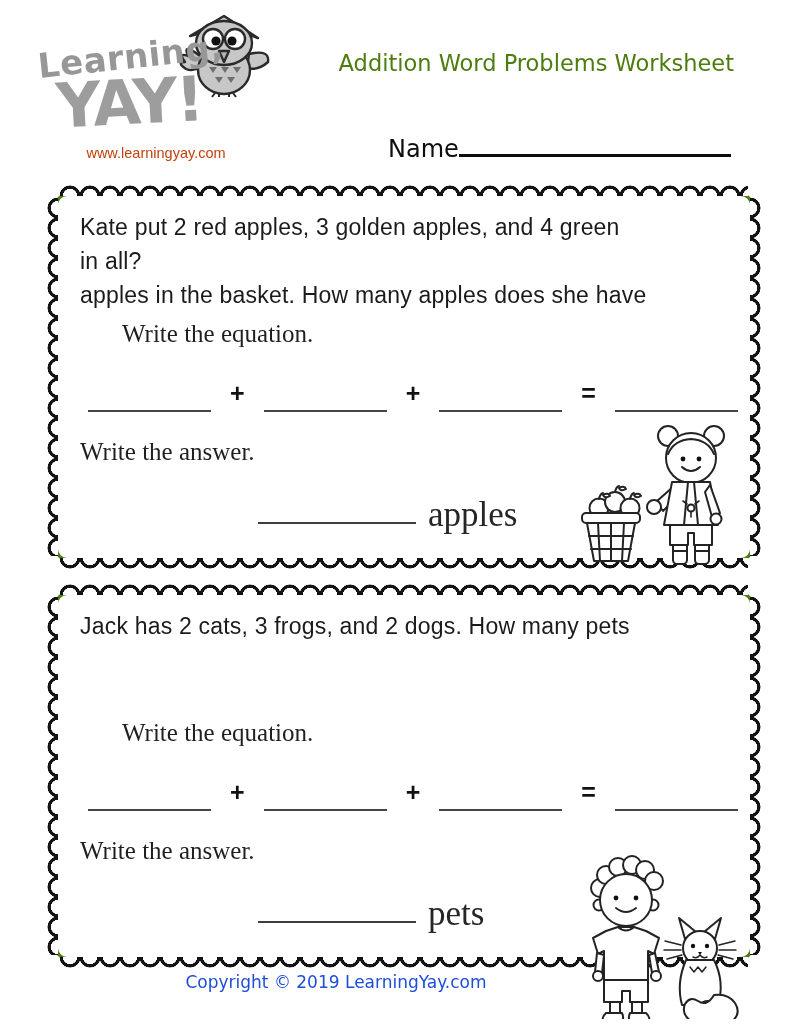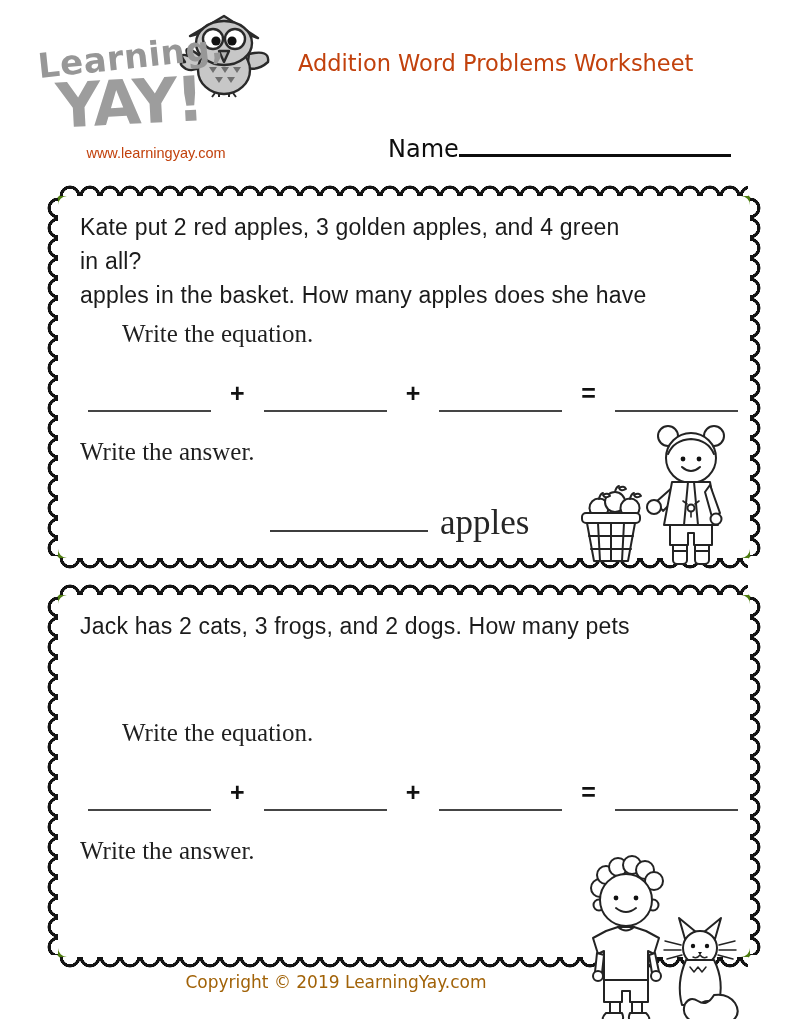--- a/index.html
+++ b/index.html
@@ -11,22 +11,22 @@
   .owl{position:absolute;left:136px;top:0;width:104px;height:86px;}
   .logo-word1{position:absolute;left:2px;top:34px;font-family:"DejaVu Sans",sans-serif;
       font-weight:bold;font-size:34px;color:#979797;transform:rotate(-6deg);transform-origin:left center;
       letter-spacing:.5px;}
   .logo-word2{position:absolute;left:20px;top:60px;font-family:"DejaVu Sans",sans-serif;
       font-weight:800;font-size:62px;line-height:1;color:#9d9d9d;transform:rotate(-3deg);
       letter-spacing:-2px;}
   .logo-url{position:absolute;left:0;top:133px;width:240px;text-align:center;font-size:14.5px;color:#c2410c;}
 
   
-  .title{position:absolute;left:298px;top:50px;width:436px;text-align:left;
-      font-family:"DejaVu Sans",sans-serif;font-size:22.5px;color:#c2410c;}
+  .title{position:absolute;left:298px;top:50px;width:436px;text-align:right;
+      font-family:"DejaVu Sans",sans-serif;font-size:22.5px;color:#4d7c0f;}
   .name-row{position:absolute;left:388px;top:132px;font-family:"DejaVu Sans",sans-serif;
       font-size:24px;color:#0d0d0d;white-space:nowrap;}
   .name-line{display:inline-block;width:272px;border-bottom:3px solid #0d0d0d;height:22px;}
 
   
   .card{position:absolute;left:55px;width:692px;height:362px;background:#fff;
         border:3px solid #4d7c0f;border-radius:12px;}
   .card1{top:193px;}
   .card2{top:592px;}
   .sc{position:absolute;pointer-events:none;}
@@ -43,32 +43,32 @@
       color:#1b1b1b;letter-spacing:.2px;}
   .serif-prompt{position:absolute;left:22px;font-family:"Liberation Serif",serif;
       font-size:25px;color:#1f1f1f;}
   .prompt-eq{top:124px;margin-left:42px;}
   .prompt-ans{top:242px;}
   .eq-row{position:absolute;left:30px;top:174px;width:650px;display:flex;align-items:flex-end;
       justify-content:space-between;}
   .blank{display:inline-block;height:40px;border-bottom:2.5px solid #454545;}
   .eq-blank{width:123px;}
   .op{font-size:25px;font-weight:bold;color:#111;margin-bottom:4px;}
-  .ans-row{position:absolute;left:212px;top:292px;display:flex;align-items:flex-end;margin-top:8px;}
+  .ans-row{position:absolute;left:200px;top:292px;display:flex;align-items:flex-end;}
   .ans-blank{width:158px;height:34px;border-bottom:2.5px solid #3d3d3d;}
   .ans-unit{font-family:"Liberation Serif",serif;font-size:35px;line-height:1;color:#262626;
       margin-left:12px;margin-bottom:-8px;}
 
   .illu{position:absolute;z-index:3;}
   .illu-girl{right:4px;bottom:-12px;width:172px;height:150px;}
   .illu-boy{right:8px;bottom:-62px;width:176px;height:172px;}
 
   
   .footer{position:absolute;left:0;top:972px;width:672px;text-align:center;
-      font-family:"DejaVu Sans",sans-serif;font-size:17px;color:#a16207;line-height:21px;}
+      font-family:"DejaVu Sans",sans-serif;font-size:17px;color:#1d4ed8;line-height:21px;}
 </style>
 </head>
 <body>
 
 <div class="page">
 
   <div class="logo">
     <svg class="owl" viewBox="0 0 104 86">
       <g fill="#c7c7c7" stroke="#2a2a2a" stroke-width="2.4" stroke-linejoin="round">
         <path d="M18 24 L52 4 L86 26 L52 15 Z"></path>
@@ -188,20 +188,24 @@
       <span class="op">+</span>
       <span class="blank eq-blank"></span>
       <span class="op">+</span>
       <span class="blank eq-blank"></span>
       <span class="op">=</span>
       <span class="blank eq-blank"></span>
     </div>
 
     <div class="serif-prompt prompt-ans">Write the answer.</div>
 
+    <div class="ans-row">
+      <span class="ans-blank"></span>
+      <span class="ans-unit">pets</span>
+    </div>
 
     <svg class="illu illu-boy" viewBox="0 0 176 172">
       <g fill="#fff" stroke="#232323" stroke-width="2" stroke-linejoin="round" stroke-linecap="round">
 
         <circle cx="34" cy="41" r="9"></circle>
           <circle cx="40" cy="28" r="9"></circle>
           <circle cx="52" cy="20" r="9"></circle>
         <circle cx="66" cy="18" r="9"></circle>
           <circle cx="79" cy="23" r="9"></circle>
           <circle cx="88" cy="34" r="9"></circle>

